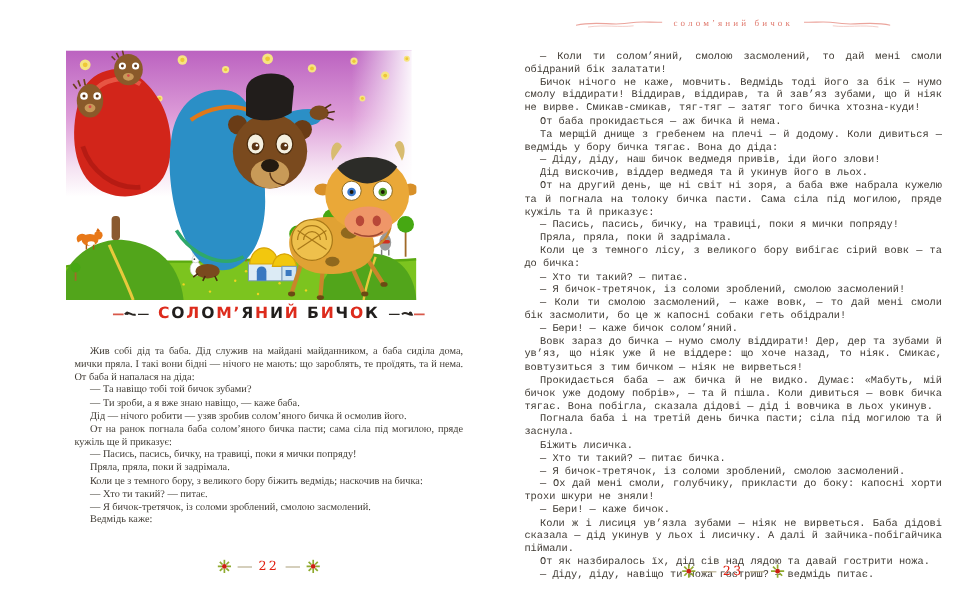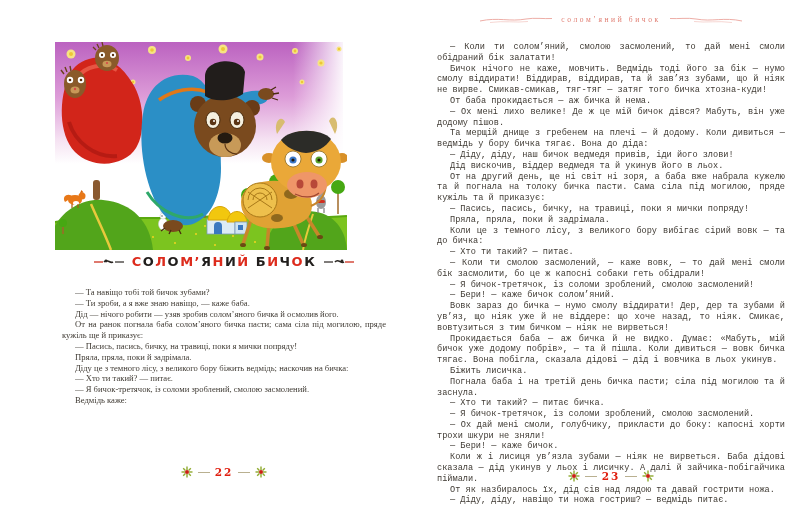--- a/index.html
+++ b/index.html
@@ -18,21 +18,21 @@
   .para{margin:0;text-indent:13px;}
   
   .running-header{position:absolute;left:437px;top:14px;width:348px;display:flex;
                   align-items:center;justify-content:center;gap:9px;}
   .running-header .rh-text{font-size:7.5px;letter-spacing:2.6px;color:#e0796d;
                            font-family:"Liberation Serif",serif;}
   
   .pagenum-row{position:absolute;display:flex;align-items:center;justify-content:center;gap:5px;}
   #left-pagenum{left:62px;top:466px;width:324px;}
   #right-pagenum{left:437px;top:470px;width:348px;}
-  .pagenum{font-family:"DejaVu Serif",serif;font-weight:bold;font-size:10.5px;
+  .pagenum{font-family:"DejaVu Serif",serif;font-weight:normal;font-size:10.5px;
            letter-spacing:2px;color:#e01f10;text-align:center;}
   .pn-dash{width:12px;height:0;border-top:1px solid #b9b090;}
 </style>
 </head>
 <body>
 
 <div class="spread">
 
   <div class="illustration">
     <svg width="292" height="208" viewBox="0 0 292 208">
@@ -274,27 +274,28 @@
     <div id="story-title" class="story-title"><span class="tl-red">С</span><span class="tl-black">О</span><span class="tl-red">Л</span><span class="tl-black">О</span><span class="tl-red">М</span><span class="tl-red">’</span><span class="tl-black">Я</span><span class="tl-red">Н</span><span class="tl-black">И</span><span class="tl-red">Й</span><span class="tl-black"> </span><span class="tl-black">Б</span><span class="tl-red">И</span><span class="tl-black">Ч</span><span class="tl-red">О</span><span class="tl-black">К</span></div>
     <svg width="30" height="10" viewBox="0 0 30 10">
       <line x1="0" y1="5" x2="9" y2="5" stroke="#2a2622" stroke-width="1.2"></line>
       <path d="M11,5 c3,-4 6,2 9,0" fill="none" stroke="#2a2622" stroke-width="1.6"></path>
       <circle cx="18" cy="4" r="1.4" fill="#2a2622"></circle>
       <line x1="21" y1="5" x2="30" y2="5" stroke="#d8584a" stroke-width="1.6"></line>
     </svg>
   </div>
 
   <div id="left-text" class="text-block">
+      <p class="para">Жив собі дід та баба. Дід служив на майдані майданником, а баба сиділа дома, мички пряла. І такі вони бідні — нічого не мають: що зароблять, те проїдять, та й нема. От баба й напалася на діда:</p>
       <p class="para">— Та навіщо тобі той бичок зубами?</p>
       <p class="para">— Ти зроби, а я вже знаю навіщо, — каже баба.</p>
       <p class="para">Дід — нічого робити — узяв зробив солом’яного бичка й осмолив його.</p>
       <p class="para">От на ранок погнала баба солом’яного бичка пасти; сама сіла під могилою, пряде кужіль ще й приказує:</p>
       <p class="para">— Пасись, пасись, бичку, на травиці, поки я мички попряду!</p>
       <p class="para">Пряла, пряла, поки й задрімала.</p>
-      <p class="para">Діду це з темного лісу, з великого бору біжить ведмідь; наскочив на бичка:</p>
+      <p class="para">Коли це з темного бору, з великого бору біжить ведмідь; наскочив на бичка:</p>
       <p class="para">— Хто ти такий? — питає.</p>
       <p class="para">— Я бичок-третячок, із соломи зроблений, смолою засмолений.</p>
       <p class="para">Ведмідь каже:</p>
     </div>
 
   <div id="left-pagenum" class="pagenum-row">
     <svg width="12" height="12" viewBox="0 0 12 12">
       <g stroke="#8faa2e" stroke-width="1.4">
           <line x1="6" y1="0.5" x2="6" y2="4"></line>
           <line x1="6" y1="8" x2="6" y2="11.5"></line>
@@ -334,36 +335,35 @@
     <svg width="72" height="10" viewBox="0 0 72 10">
       <path d="M0,4.5 C8,5 18,3.5 26,5 C42,8 54,3 72,7" fill="none" stroke="#eba49c" stroke-width="0.9"></path>
       <path d="M24,7.5 C36,9 48,6.5 62,8.5" fill="none" stroke="#f2c4be" stroke-width="0.7"></path>
     </svg>
   </div>
 
   <div id="right-text" class="text-block">
       <p class="para">— Коли ти солом’яний, смолою засмолений, то дай мені смоли обідраний бік залатати!</p>
       <p class="para">Бичок нічого не каже, мовчить. Ведмідь тоді його за бік — нумо смолу віддирати! Віддирав, віддирав, та й зав’яз зубами, що й ніяк не вирве. Смикав-смикав, тяг-тяг — затяг того бичка хтозна-куди!</p>
       <p class="para">От баба прокидається — аж бичка й нема.</p>
-      <p class="para">— Ох мені лихо велике! Де ж це мій бичок дівся? Мабуть, він уже додому пішов.</p>
       <p class="para">Та мерщій днище з гребенем на плечі — й додому. Коли дивиться — ведмідь у бору бичка тягає. Вона до діда:</p>
       <p class="para">— Діду, діду, наш бичок ведмедя привів, іди його злови!</p>
       <p class="para">Дід вискочив, віддер ведмедя та й укинув його в льох.</p>
       <p class="para">От на другий день, ще ні світ ні зоря, а баба вже набрала кужелю та й погнала на толоку бичка пасти. Сама сіла під могилою, пряде кужіль та й приказує:</p>
       <p class="para">— Пасись, пасись, бичку, на травиці, поки я мички попряду!</p>
       <p class="para">Пряла, пряла, поки й задрімала.</p>
       <p class="para">Коли це з темного лісу, з великого бору вибігає сірий вовк — та до бичка:</p>
       <p class="para">— Хто ти такий? — питає.</p>
+      <p class="para">— Я бичок-третячок, із соломи зроблений, смолою засмолений!</p>
       <p class="para">— Коли ти смолою засмолений, — каже вовк, — то дай мені смоли бік засмолити, бо це ж капосні собаки геть обідрали!</p>
-      <p class="para">— Я бичок-третячок, із соломи зроблений, смолою засмолений!</p>
       <p class="para">— Бери! — каже бичок солом’яний.</p>
       <p class="para">Вовк зараз до бичка — нумо смолу віддирати! Дер, дер та зубами й ув’яз, що ніяк уже й не віддере: що хоче назад, то ніяк. Смикає, вовтузиться з тим бичком — ніяк не вирветься!</p>
       <p class="para">Прокидається баба — аж бичка й не видко. Думає: «Мабуть, мій бичок уже додому побрів», — та й пішла. Коли дивиться — вовк бичка тягає. Вона побігла, сказала дідові — дід і вовчика в льох укинув.</p>
+      <p class="para">Погнала баба і на третій день бичка пасти; сіла під могилою та й заснула.</p>
       <p class="para">Біжить лисичка.</p>
-      <p class="para">Погнала баба і на третій день бичка пасти; сіла під могилою та й заснула.</p>
       <p class="para">— Хто ти такий? — питає бичка.</p>
       <p class="para">— Я бичок-третячок, із соломи зроблений, смолою засмолений.</p>
       <p class="para">— Ох дай мені смоли, голубчику, прикласти до боку: капосні хорти трохи шкури не зняли!</p>
       <p class="para">— Бери! — каже бичок.</p>
       <p class="para">Коли ж і лисиця ув’язла зубами — ніяк не вирветься. Баба дідові сказала — дід укинув у льох і лисичку. А далі й зайчика-побігайчика піймали.</p>
       <p class="para">От як назбиралось їх, дід сів над лядою та давай гострити ножа.</p>
       <p class="para">— Діду, діду, навіщо ти ножа гостриш? — ведмідь питає.</p>
     </div>
 
   <div id="right-pagenum" class="pagenum-row">

